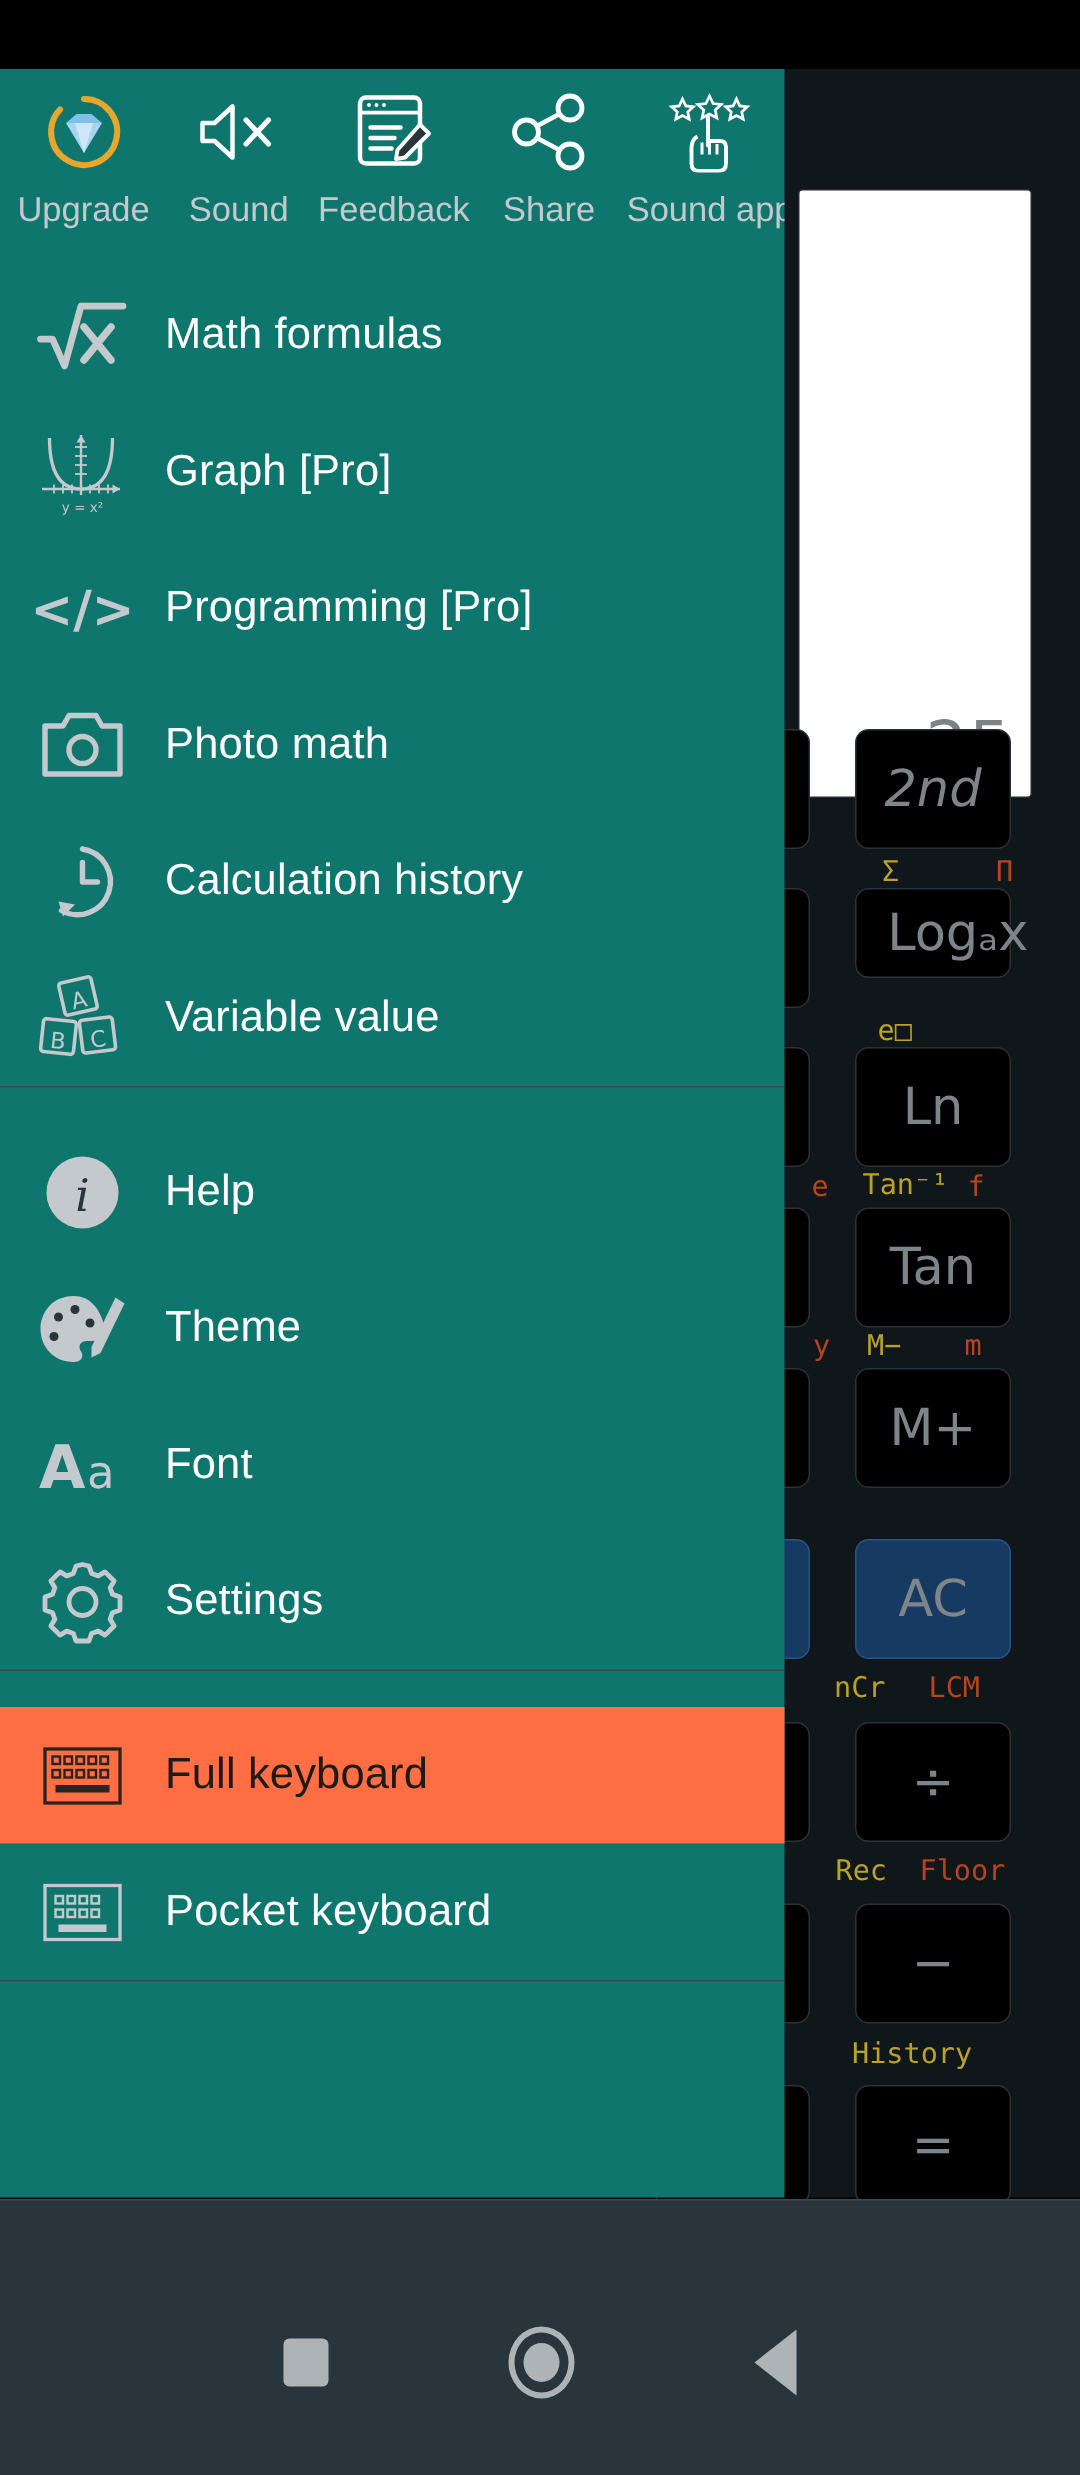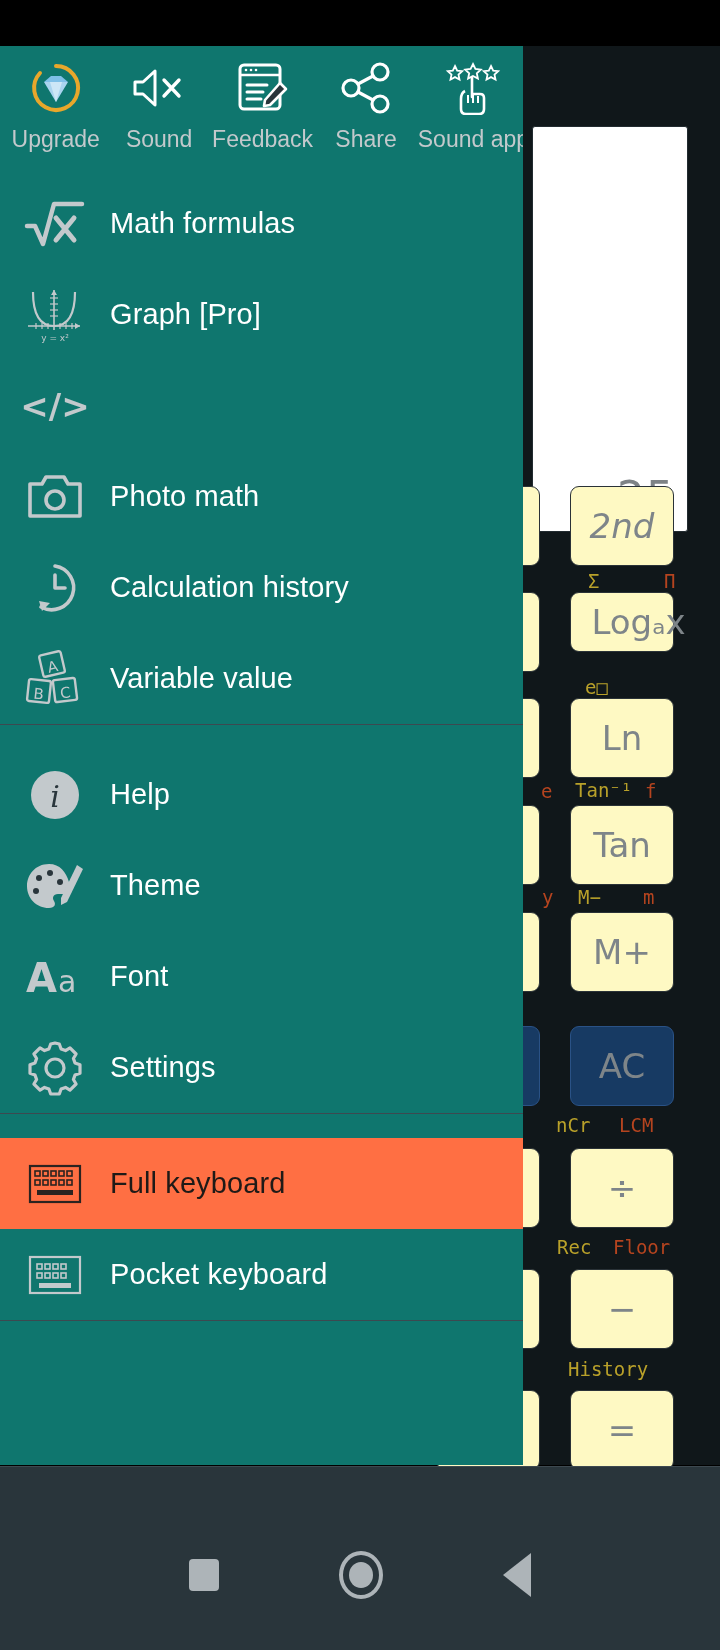--- a/index.html
+++ b/index.html
@@ -30,21 +30,21 @@
   .calc-display .value{
     position:absolute; right:12px; bottom:8px;
     font-size:44px; color:#7d8286; letter-spacing:1px;
     font-family:"DejaVu Sans", sans-serif;
   }
 
   .keypad{ position:absolute; left:0; top:0; width:720px; height:1419px; }
 
   .key{
     position:absolute;
-    background:#fef9c3;
+    background:#000000;
     border:1px solid #2a3237;
     border-radius:9px;
     color:#7e8589;
     display:flex; align-items:center; justify-content:center;
     font-size:34px;
     font-family:"DejaVu Sans", sans-serif;
   }
   .key.blue{ background:#173a63; border-color:#2a5286; }
   .key.ital{ font-style:italic; }
 
@@ -274,20 +274,21 @@
     </svg>
           </span>
           <span class="mlabel">Graph [Pro]</span>
         </div>
         <div class="mrow">
           <span class="micon">
             <svg width="66" height="46" viewBox="0 0 66 46">
       <text x="33" y="35" font-size="34" fill="#c3c9cc" text-anchor="middle" font-family="DejaVu Sans, sans-serif" font-weight="bold">&lt;/&gt;</text>
     </svg>
           </span>
+          <span class="mlabel">Programming [Pro]</span>
         </div>
         <div class="mrow">
           <span class="micon">
             <svg width="58" height="50" viewBox="0 0 58 50">
       <path d="M4 12 L16 12 L20 5 L38 5 L42 12 L54 12 L54 44 L4 44 Z" fill="none" stroke="#c3c9cc" stroke-width="3.6" stroke-linejoin="round"></path>
       <circle cx="29" cy="28" r="9" fill="none" stroke="#c3c9cc" stroke-width="3.6"></circle>
     </svg>
           </span>
           <span class="mlabel">Photo math</span>
         </div>

